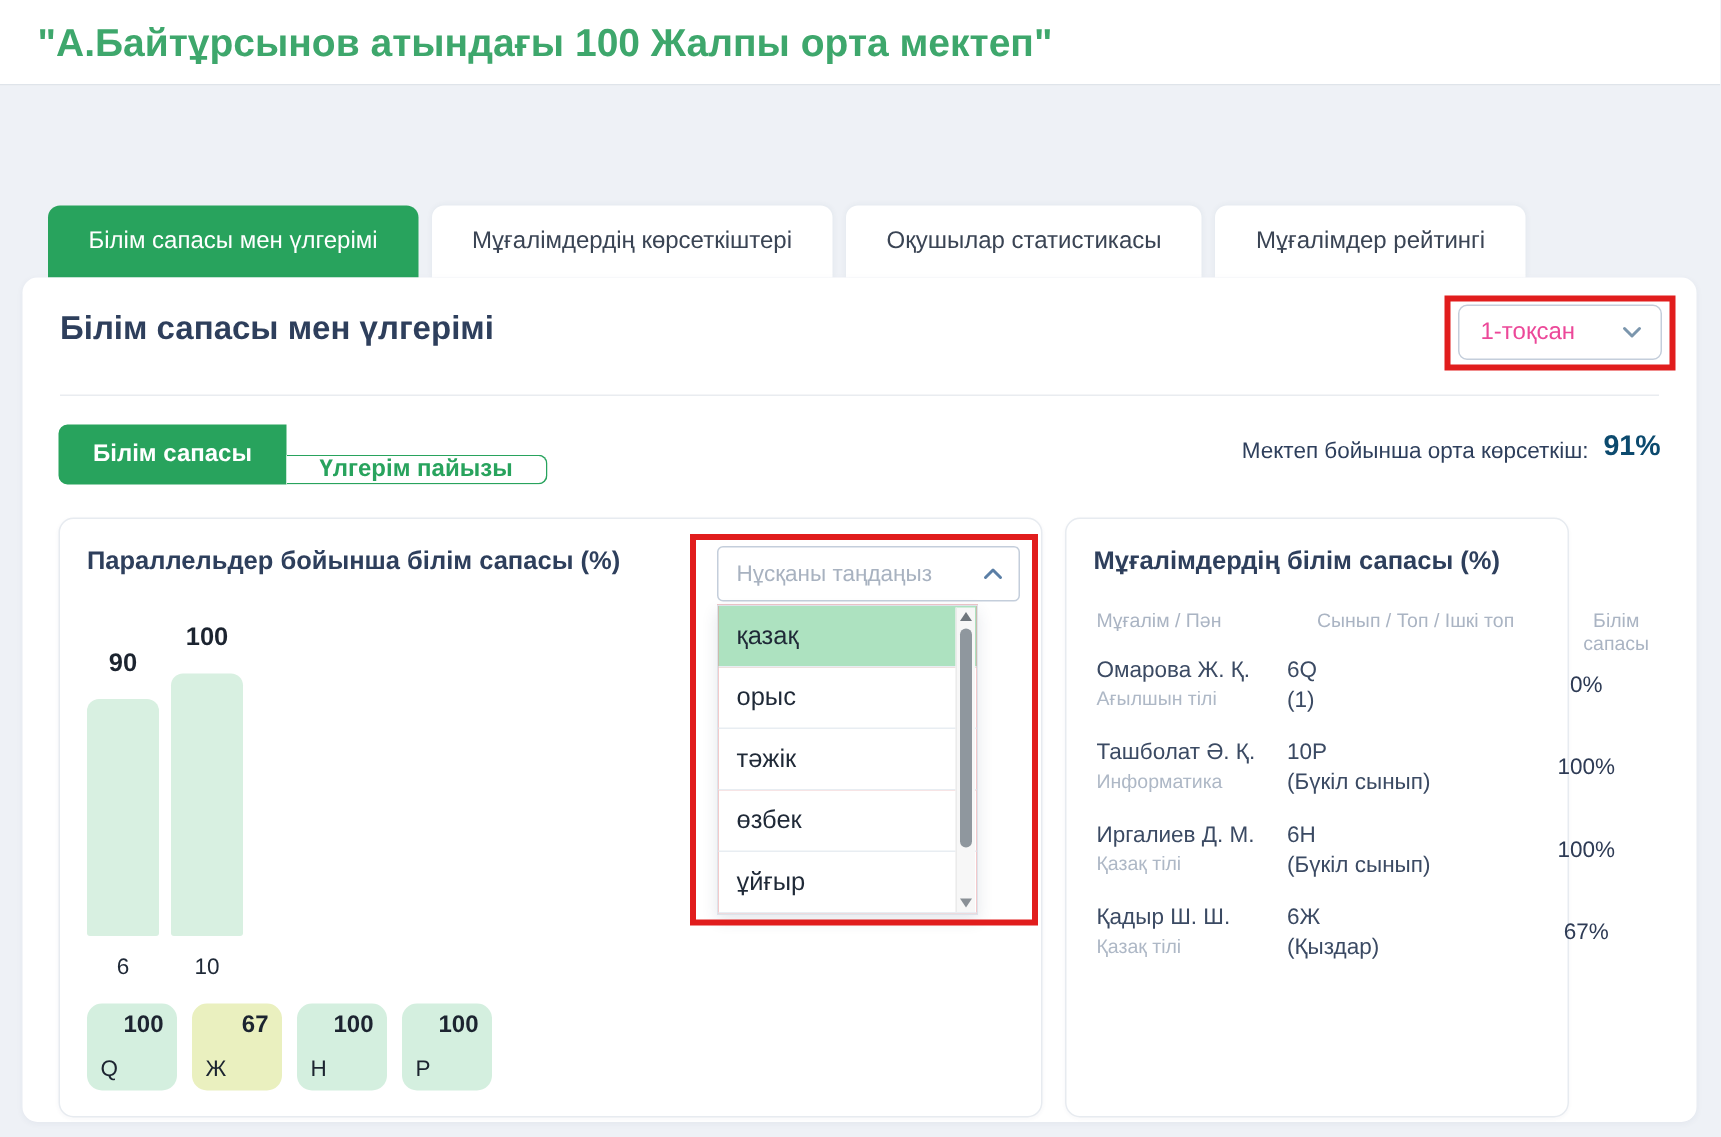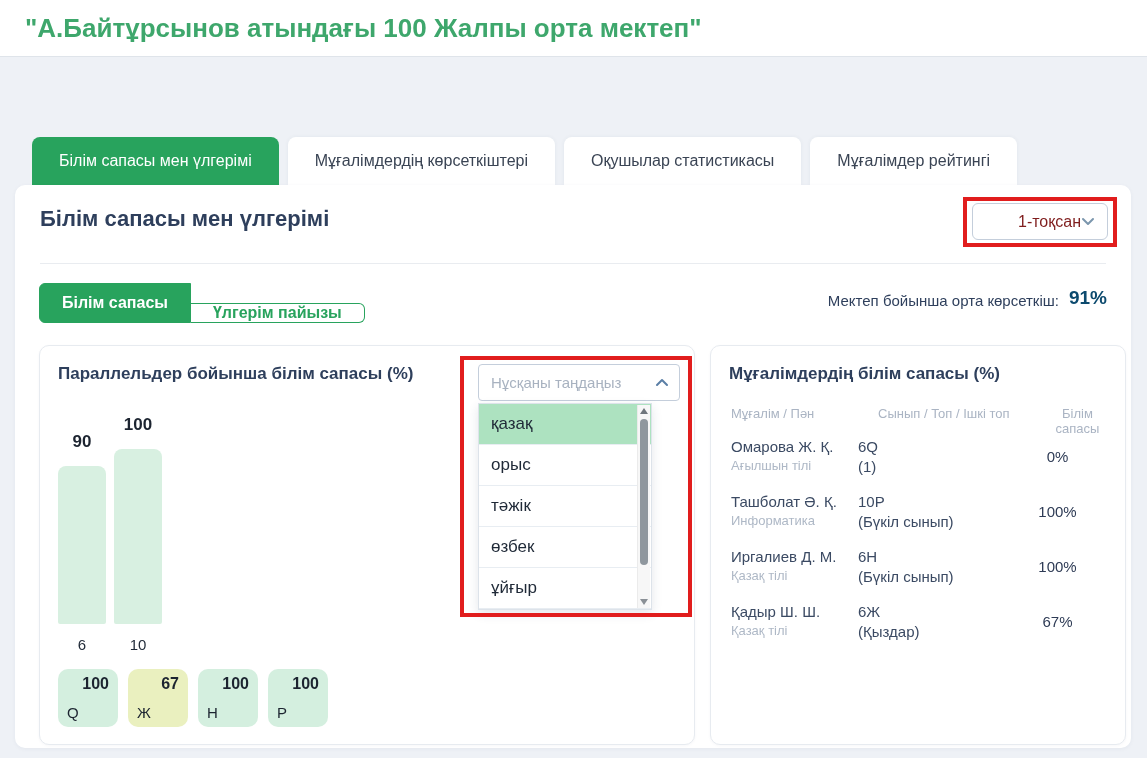--- a/index.html
+++ b/index.html
@@ -25,38 +25,38 @@
   .tab { height:48px; display:flex; align-items:center; padding:0 27px;
          background:#ffffff; color:#3a4454; font-size:16px; font-weight:500;
          border-radius:8px 8px 0 0; box-shadow:0 0 4px rgba(40,60,90,.06); cursor:pointer; white-space:nowrap; }
   .tab.active { background:#28a35d; color:#ffffff; box-shadow:none; }
   
   .panel { position:absolute; left:15px; top:185px; width:1116px; height:563px;
            background:#ffffff; border-radius:10px; box-shadow:0 1px 4px rgba(40,60,90,.05); }
   .panel-title { position:absolute; left:25px; top:21px; font-size:22px; font-weight:700; color:#2e3f5c; }
   .q-select { position:absolute; left:957px; top:18px; width:136px; height:37px;
               border:1px solid #c4cedb; border-radius:6px; background:#fff;
-              display:flex; align-items:center; justify-content:flex-end;
-              padding:0 12px 0 14px; font-size:16px; color:#7f1d1d; cursor:pointer; }
+              display:flex; align-items:center; justify-content:space-between;
+              padding:0 12px 0 14px; font-size:16px; color:#ec4899; cursor:pointer; }
   .red-frame { position:absolute; border:4px solid #e11d1d; pointer-events:none; z-index:60; }
   .rf-quarter { left:948px; top:12px; width:154px; height:50px; }
   .divider { position:absolute; left:25px; top:78px; width:1066px; height:1px; background:#e9ecf0; }
   
   .toggle { position:absolute; left:24px; top:98px; display:flex; height:40px; }
   .toggle .t-btn { display:flex; align-items:center; padding:0 22px; font-size:16px; font-weight:600; cursor:pointer; }
   .t-active { background:#28a35d; color:#fff; border:1px solid #28a35d; border-radius:6px 0 0 6px; }
   .t-inactive { background:#fff; color:#28a35d; border:1px solid #28a35d; border-left:none; border-radius:0 6px 6px 0;margin-top:20px; }
   .avg { position:absolute; right:24px; top:102px; display:flex; align-items:flex-end; gap:10px; }
   .avg-label { font-size:15px; color:#2e3f5c; }
   .avg-value { font-size:19px; font-weight:700; color:#0c4a6e; }
   
   .card { position:absolute; top:160px; height:400px; background:#fff;
           border:1px solid #e7ebf0; border-radius:10px; box-shadow:0 1px 3px rgba(40,60,90,.04); }
   .card-left { left:24px; width:656px; }
-  .card-right { left:695px; width:416px; }
+  .card-right { left:695px; width:336px; }
   .card-title { position:absolute; left:18px; top:18px; font-size:17px; font-weight:700; color:#2e3f5c; white-space:nowrap; }
   
   .v-select { position:absolute; left:438px; top:18px; width:202px; height:37px;
               border:1px solid #c4cedb; border-radius:4px; background:#fff;
               display:flex; align-items:center; justify-content:space-between;
               padding:0 10px 0 12px; font-size:15px; color:#a8b2c0; cursor:pointer; z-index:30; }
   .options { position:absolute; left:438px; top:57px; width:174px; list-style:none;
              background:#ef4444; border:1px solid #dde3ea; box-shadow:0 4px 10px rgba(40,60,90,.12); z-index:30; }
   .option { height:41px; display:flex; align-items:center; padding-left:12px; padding-right:20px;
             font-size:17px; color:#1f2937; border-bottom:1px solid #e8edf2; background:#fff; cursor:pointer; }

